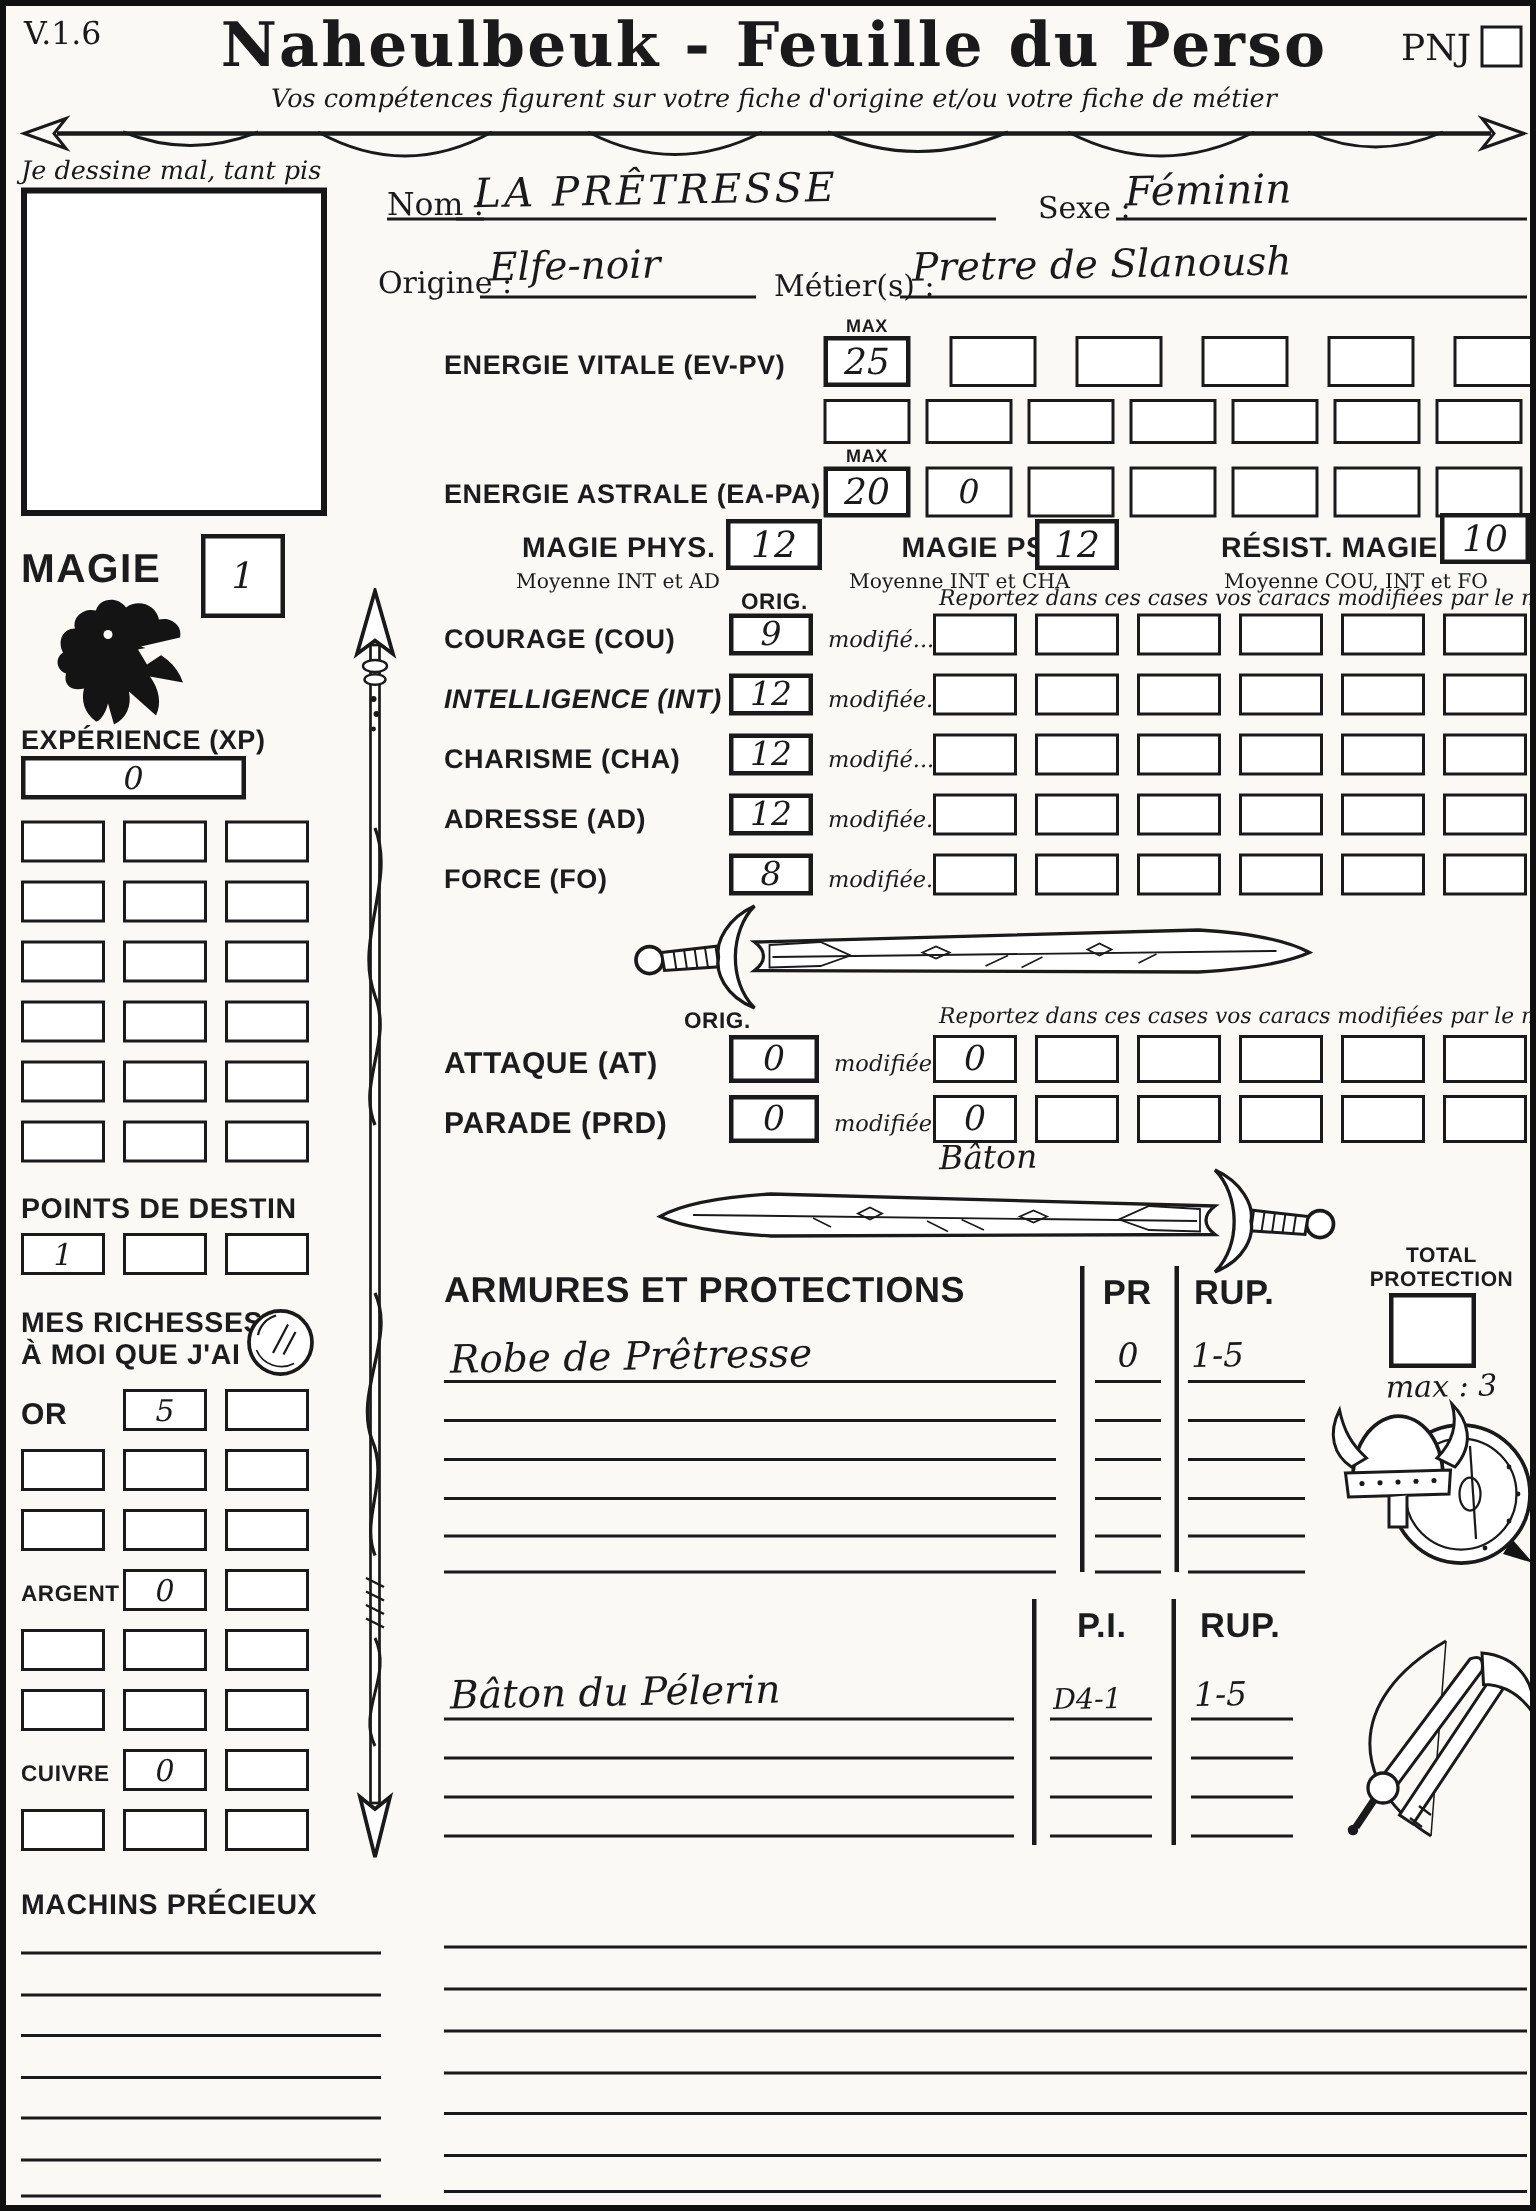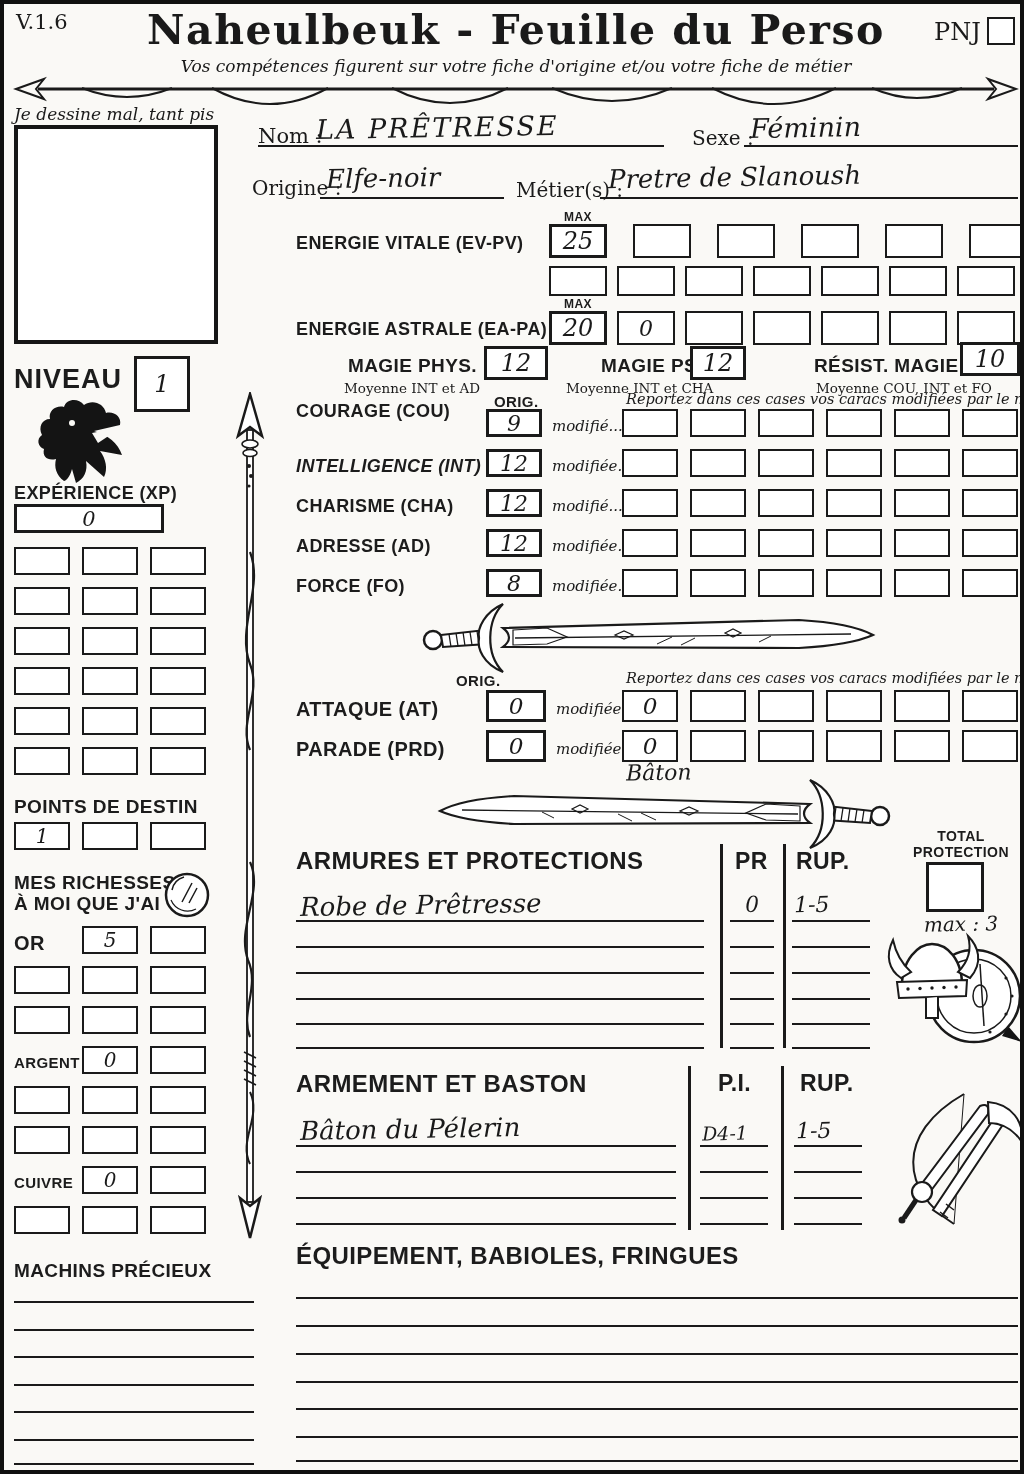--- a/index.html
+++ b/index.html
@@ -49,21 +49,21 @@
       <path d="M380 14 Q438 44 496 14" fill="none" stroke="#1a1a1a" stroke-width="2"></path>
       <path d="M540 14 Q600 40 660 14" fill="none" stroke="#1a1a1a" stroke-width="2"></path>
       <path d="M700 14 Q762 46 824 14" fill="none" stroke="#1a1a1a" stroke-width="2"></path>
       <path d="M860 14 Q905 34 950 14" fill="none" stroke="#1a1a1a" stroke-width="2"></path>
     </svg>
   </div>
 
   <div class="abs ital" style="left:10px; top:100px; font-size:17px;">Je dessine mal, tant pis</div>
   <div class="abs" style="left:10px; top:121px; width:204px; height:219px; border:4px solid #161616; background:#fff; box-sizing:border-box;"></div>
 
-  <div class="abs lbl" style="left:10px; top:360px; font-size:27px; letter-spacing:1px;">NIVEAU</div>
+  <div class="abs lbl" style="left:10px; top:360px; font-size:27px; letter-spacing:1px;">MAGIE</div>
   <div class="abs bx v" style="left:130px; top:352px; width:56px; height:56px; font-size:24px;">1</div>
 
   <div class="abs" style="left:30px; top:393px;">
     <svg width="100" height="88" viewBox="0 0 100 88">
       <path d="M30 84 C22 78 20 70 22 62 C14 64 8 60 10 52 C4 50 2 42 8 38 C4 30 8 22 16 22 C14 14 22 8 30 10 C32 2 44 0 50 8 C58 2 70 6 72 16 C80 14 88 20 86 28 L60 34 C74 38 84 46 88 58 L66 54 C72 62 74 72 70 80 L52 64 C54 74 50 82 42 86 L38 72 C36 80 32 84 30 84 Z" fill="#141414"></path>
       <path d="M58 36 L88 30 L64 46 Z" fill="#faf9f6"></path>
       <circle cx="38" cy="26" r="3" fill="#faf9f6"></circle>
     </svg>
   </div>
 
@@ -244,21 +244,21 @@
   <div class="abs bx v" style="left:686px; top:342px; width:56px; height:34px; font-size:24px;">12</div>
   <div class="abs serif" style="left:562px; top:376px; font-size:13.5px;">Moyenne INT et CHA</div>
 
   <div class="abs lbl" style="left:810px; top:351px; font-size:19px;">RÉSIST. MAGIE</div>
   <div class="abs bx v" style="left:956px; top:338px; width:60px; height:34px; font-size:24px;">10</div>
   <div class="abs serif" style="left:812px; top:376px; font-size:13.5px;">Moyenne COU, INT et FO</div>
 
   <div class="abs lbl" style="left:490px; top:389px; font-size:15px;">ORIG.</div>
   <div class="abs ital ctr" style="left:622px; top:387px; width:392px; font-size:14.5px;">Reportez dans ces cases vos caracs modifiées par le matériel</div>
 
-  <div class="abs lbl" style="left:292px; top:397px; font-size:18px;">COURAGE (COU)</div>
+  <div class="abs lbl" style="left:292px; top:412px; font-size:18px;">COURAGE (COU)</div>
   <div class="abs bx v" style="left:482px; top:405px; font-size:22px;">9</div>
   <div class="abs ital" style="left:548px; top:413px; font-size:15px;">modifié...</div>
   <div class="abs boxrow" style="left:618px; top:405px; gap:12px;">
     <div class="bx"></div>
       <div class="bx"></div>
       <div class="bx"></div>
     <div class="bx"></div>
       <div class="bx"></div>
       <div class="bx"></div>
   </div>
@@ -421,21 +421,20 @@
         <circle cx="34" cy="58.5" r="1.7" fill="#1a1a1a"></circle>
       <circle cx="46" cy="58" r="1.7" fill="#1a1a1a"></circle>
         <circle cx="58" cy="57.5" r="1.7" fill="#1a1a1a"></circle>
       <circle cx="70" cy="57" r="1.7" fill="#1a1a1a"></circle>
       <path d="M40 68 L40 88 L52 88 L52 67" fill="#fff" stroke="#1a1a1a" stroke-width="2"></path>
       <path d="M15 48 C3 40 -1 26 7 10 C10 24 15 33 25 42 Z" fill="#fff" stroke="#1a1a1a" stroke-width="2"></path>
       <path d="M72 42 C82 32 86 20 82 6 C92 16 98 32 84 48 Z" fill="#fff" stroke="#1a1a1a" stroke-width="2"></path>
     </svg>
   </div>
 
-  <div class="abs lbl" style="left:292px; top:1066px; font-size:24px;">ARMEMENT ET BASTON</div>
   <div class="abs vdiv" style="left:684px; top:1062px; height:164px;"></div>
   <div class="abs vdiv" style="left:777px; top:1062px; height:164px;"></div>
   <div class="abs lbl ctr" style="left:684px; top:1066px; width:93px; font-size:23px;">P.I.</div>
   <div class="abs lbl" style="left:796px; top:1066px; font-size:23px;">RUP.</div>
 
   <div class="abs hand" style="left:296px; top:1110px; font-size:26px;">Bâton du Pélerin</div>
   <div class="abs wline" style="left:292px; top:1141px; width:380px;"></div>
   <div class="abs hand" style="left:698px; top:1118px; font-size:19px;">D4-1</div>
   <div class="abs wline" style="left:696px; top:1141px; width:68px;"></div>
   <div class="abs hand" style="left:792px; top:1114px; font-size:22px;">1-5</div>
@@ -459,21 +458,20 @@
       <path d="M58 34 L98 62" stroke="none"></path>
       <circle cx="46" cy="100" r="10" fill="#fff" stroke="#1a1a1a" stroke-width="2.2"></circle>
       <path d="M40 108 L28 126" stroke="#1a1a1a" stroke-width="5"></path>
       <circle cx="26" cy="128" r="3.5" fill="#1a1a1a"></circle>
       <path d="M126 34 L66 124 L57 118 L117 28 Z" fill="#fff" stroke="#1a1a1a" stroke-width="2"></path>
       <path d="M112 10 C136 12 148 30 146 50 C137 37 126 31 113 31 Z" fill="#fff" stroke="#1a1a1a" stroke-width="2"></path>
       <path d="M70 112 L78 118 M64 120 L72 126" stroke="#1a1a1a" stroke-width="1.5"></path>
     </svg>
   </div>
 
-  <div class="abs lbl" style="left:292px; top:1238px; font-size:24px;">ÉQUIPEMENT, BABIOLES, FRINGUES</div>
   <div class="abs wline" style="left:292px; top:1293px; width:722px;"></div>
   <div class="abs wline" style="left:292px; top:1321px; width:722px;"></div>
   <div class="abs wline" style="left:292px; top:1349px; width:722px;"></div>
   <div class="abs wline" style="left:292px; top:1377px; width:722px;"></div>
   <div class="abs wline" style="left:292px; top:1404px; width:722px;"></div>
   <div class="abs wline" style="left:292px; top:1432px; width:722px;"></div>
   <div class="abs wline" style="left:292px; top:1456px; width:722px;"></div>
 
 </div>
 

